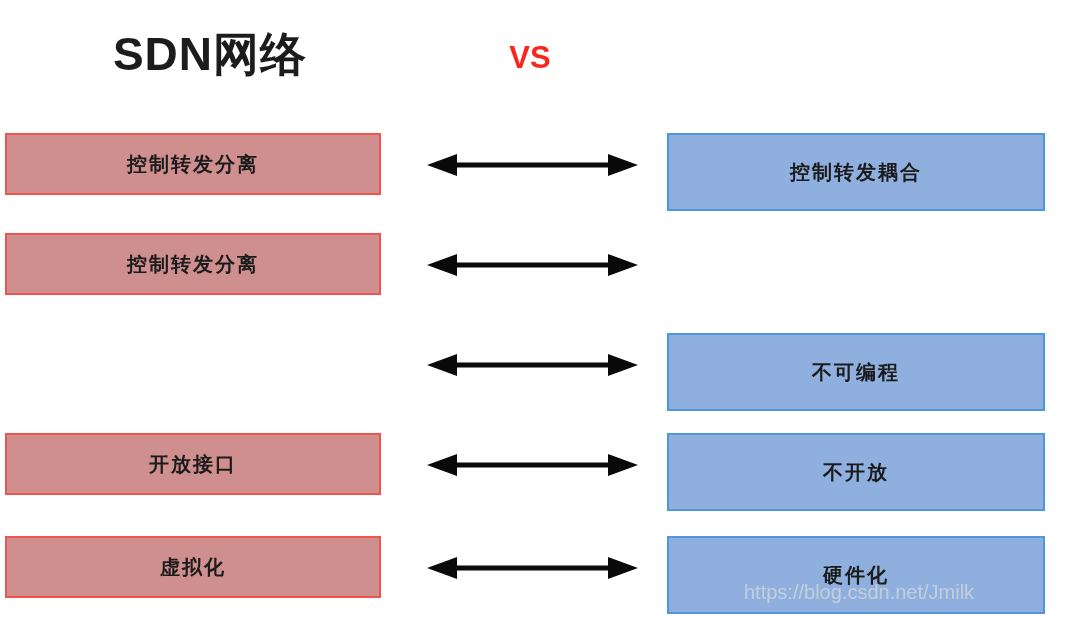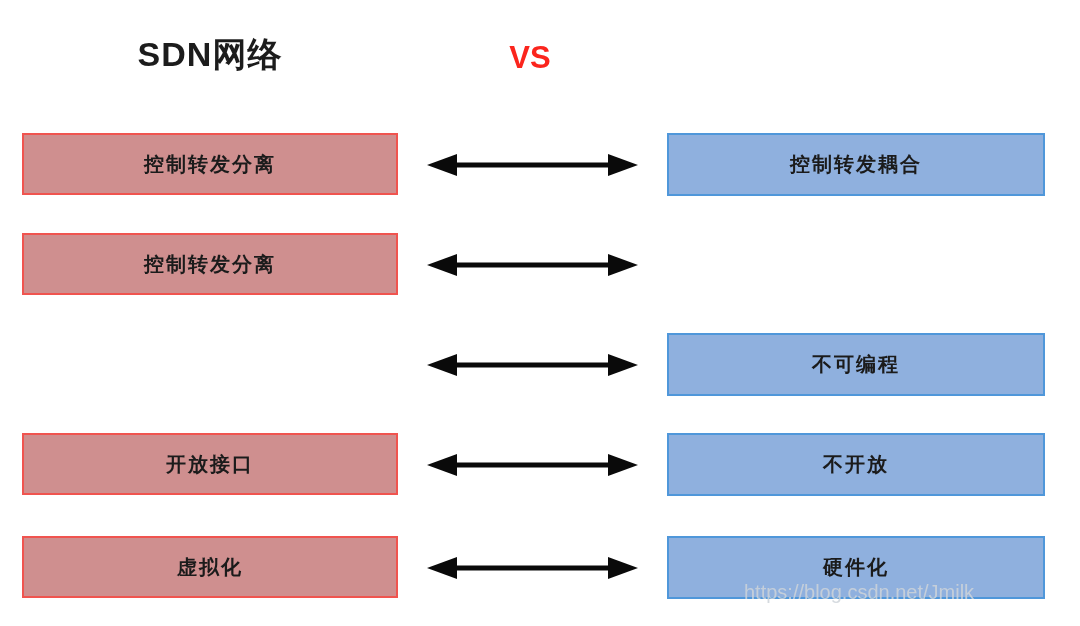--- a/index.html
+++ b/index.html
@@ -12,21 +12,21 @@
     position: relative;
     width: 1080px;
     height: 626px;
     background: #ffffff;
     overflow: hidden;
   }
   .title {
     position: absolute;
     top: 26px;
     text-align: center;
-    font-size: 34px;
+    font-size: 46px;
     font-weight: 600;
     color: #1c1c1c;
     letter-spacing: 1px;
     line-height: 56px;
     white-space: nowrap;
   }
   .title-left  { left: 22px;  width: 376px; }
   .title-right { left: 667px; width: 378px; }
   .vs-label {
     position: absolute;
@@ -52,31 +52,31 @@
     display: flex;
     align-items: center;
     justify-content: center;
     font-size: 20px;
     font-weight: 700;
     color: #1b1b1b;
     letter-spacing: 2px;
     box-sizing: border-box;
   }
   .sdn-box {
-    left: 22px;
+    left: 5px;
     width: 376px;
     height: 62px;
     background: var(--sdn-box-fill, #cf8f8f);
     border: 2px solid var(--sdn-box-border, #f0544f);
     align-items: center;
   }
   .trad-box {
     left: 667px;
     width: 378px;
-    height: 63px;
+    height: 78px;
     background: var(--traditional-box-fill, #8fb0de);
     border: 2px solid var(--traditional-box-border, #4f97da);
   }
   .arrow {
     position: absolute;
     left: 426px;
     top: 17px;
     width: 213px;
     height: 30px;
     color: var(--arrow-color, #0a0a0a);

